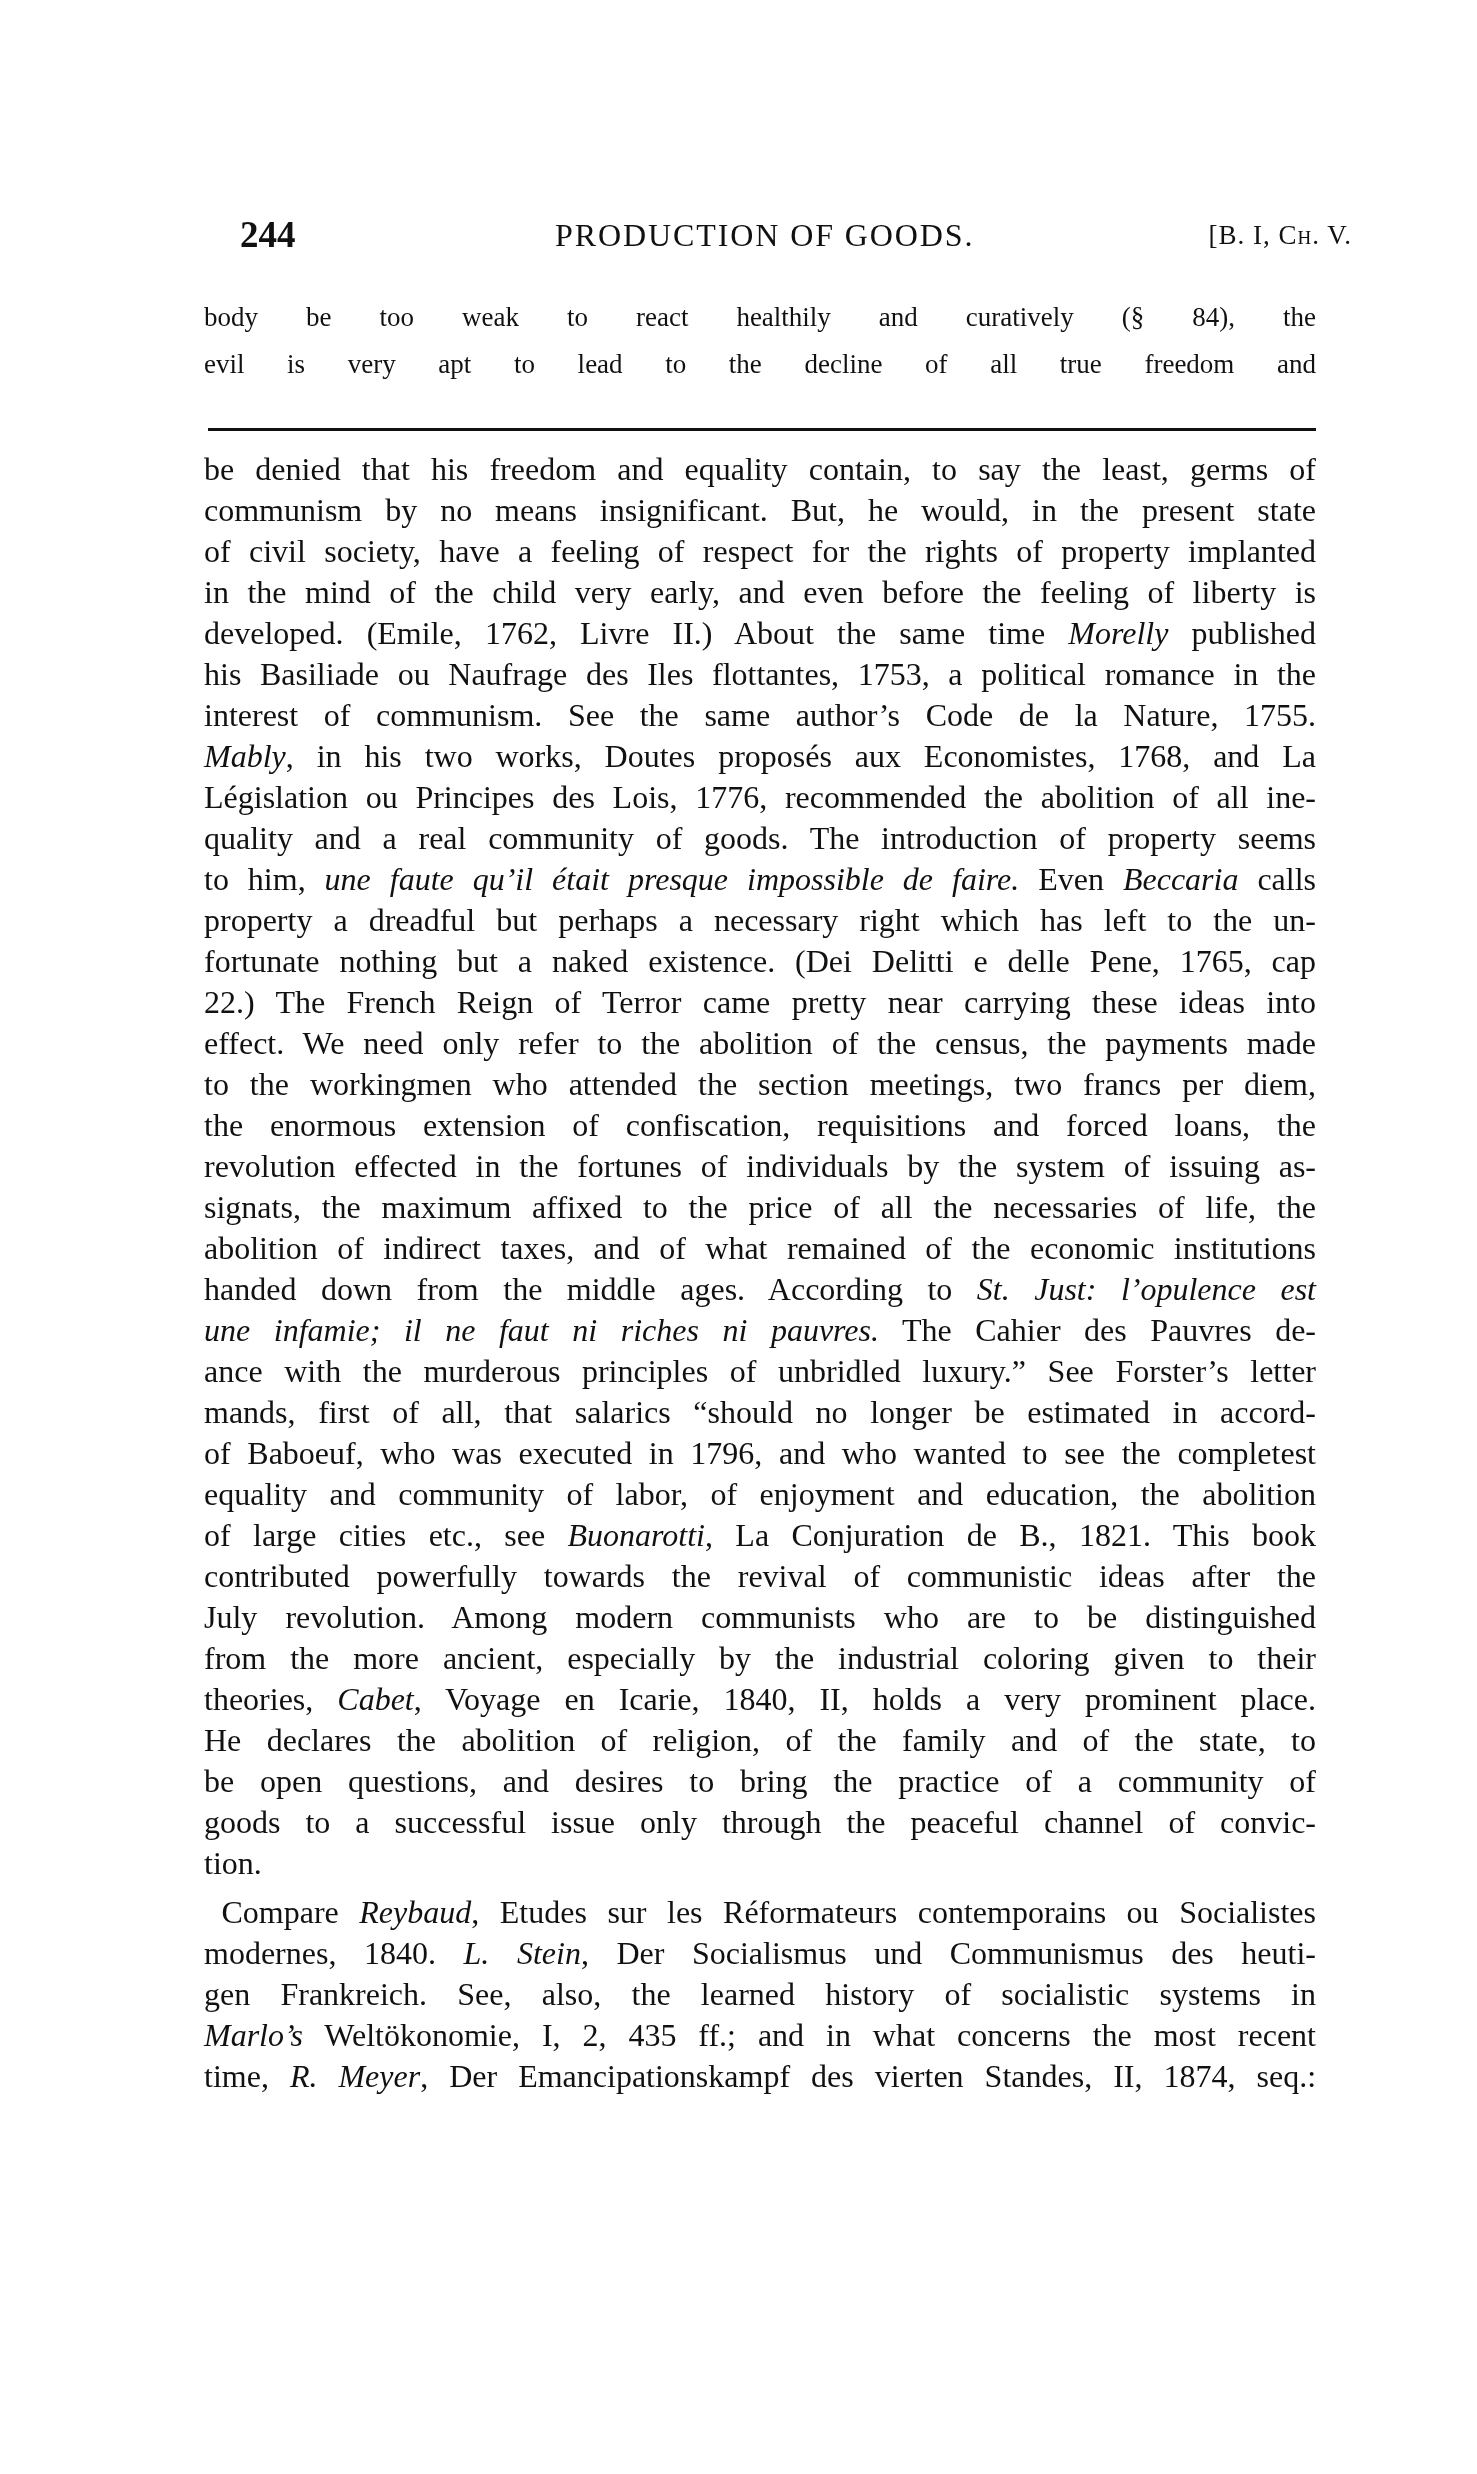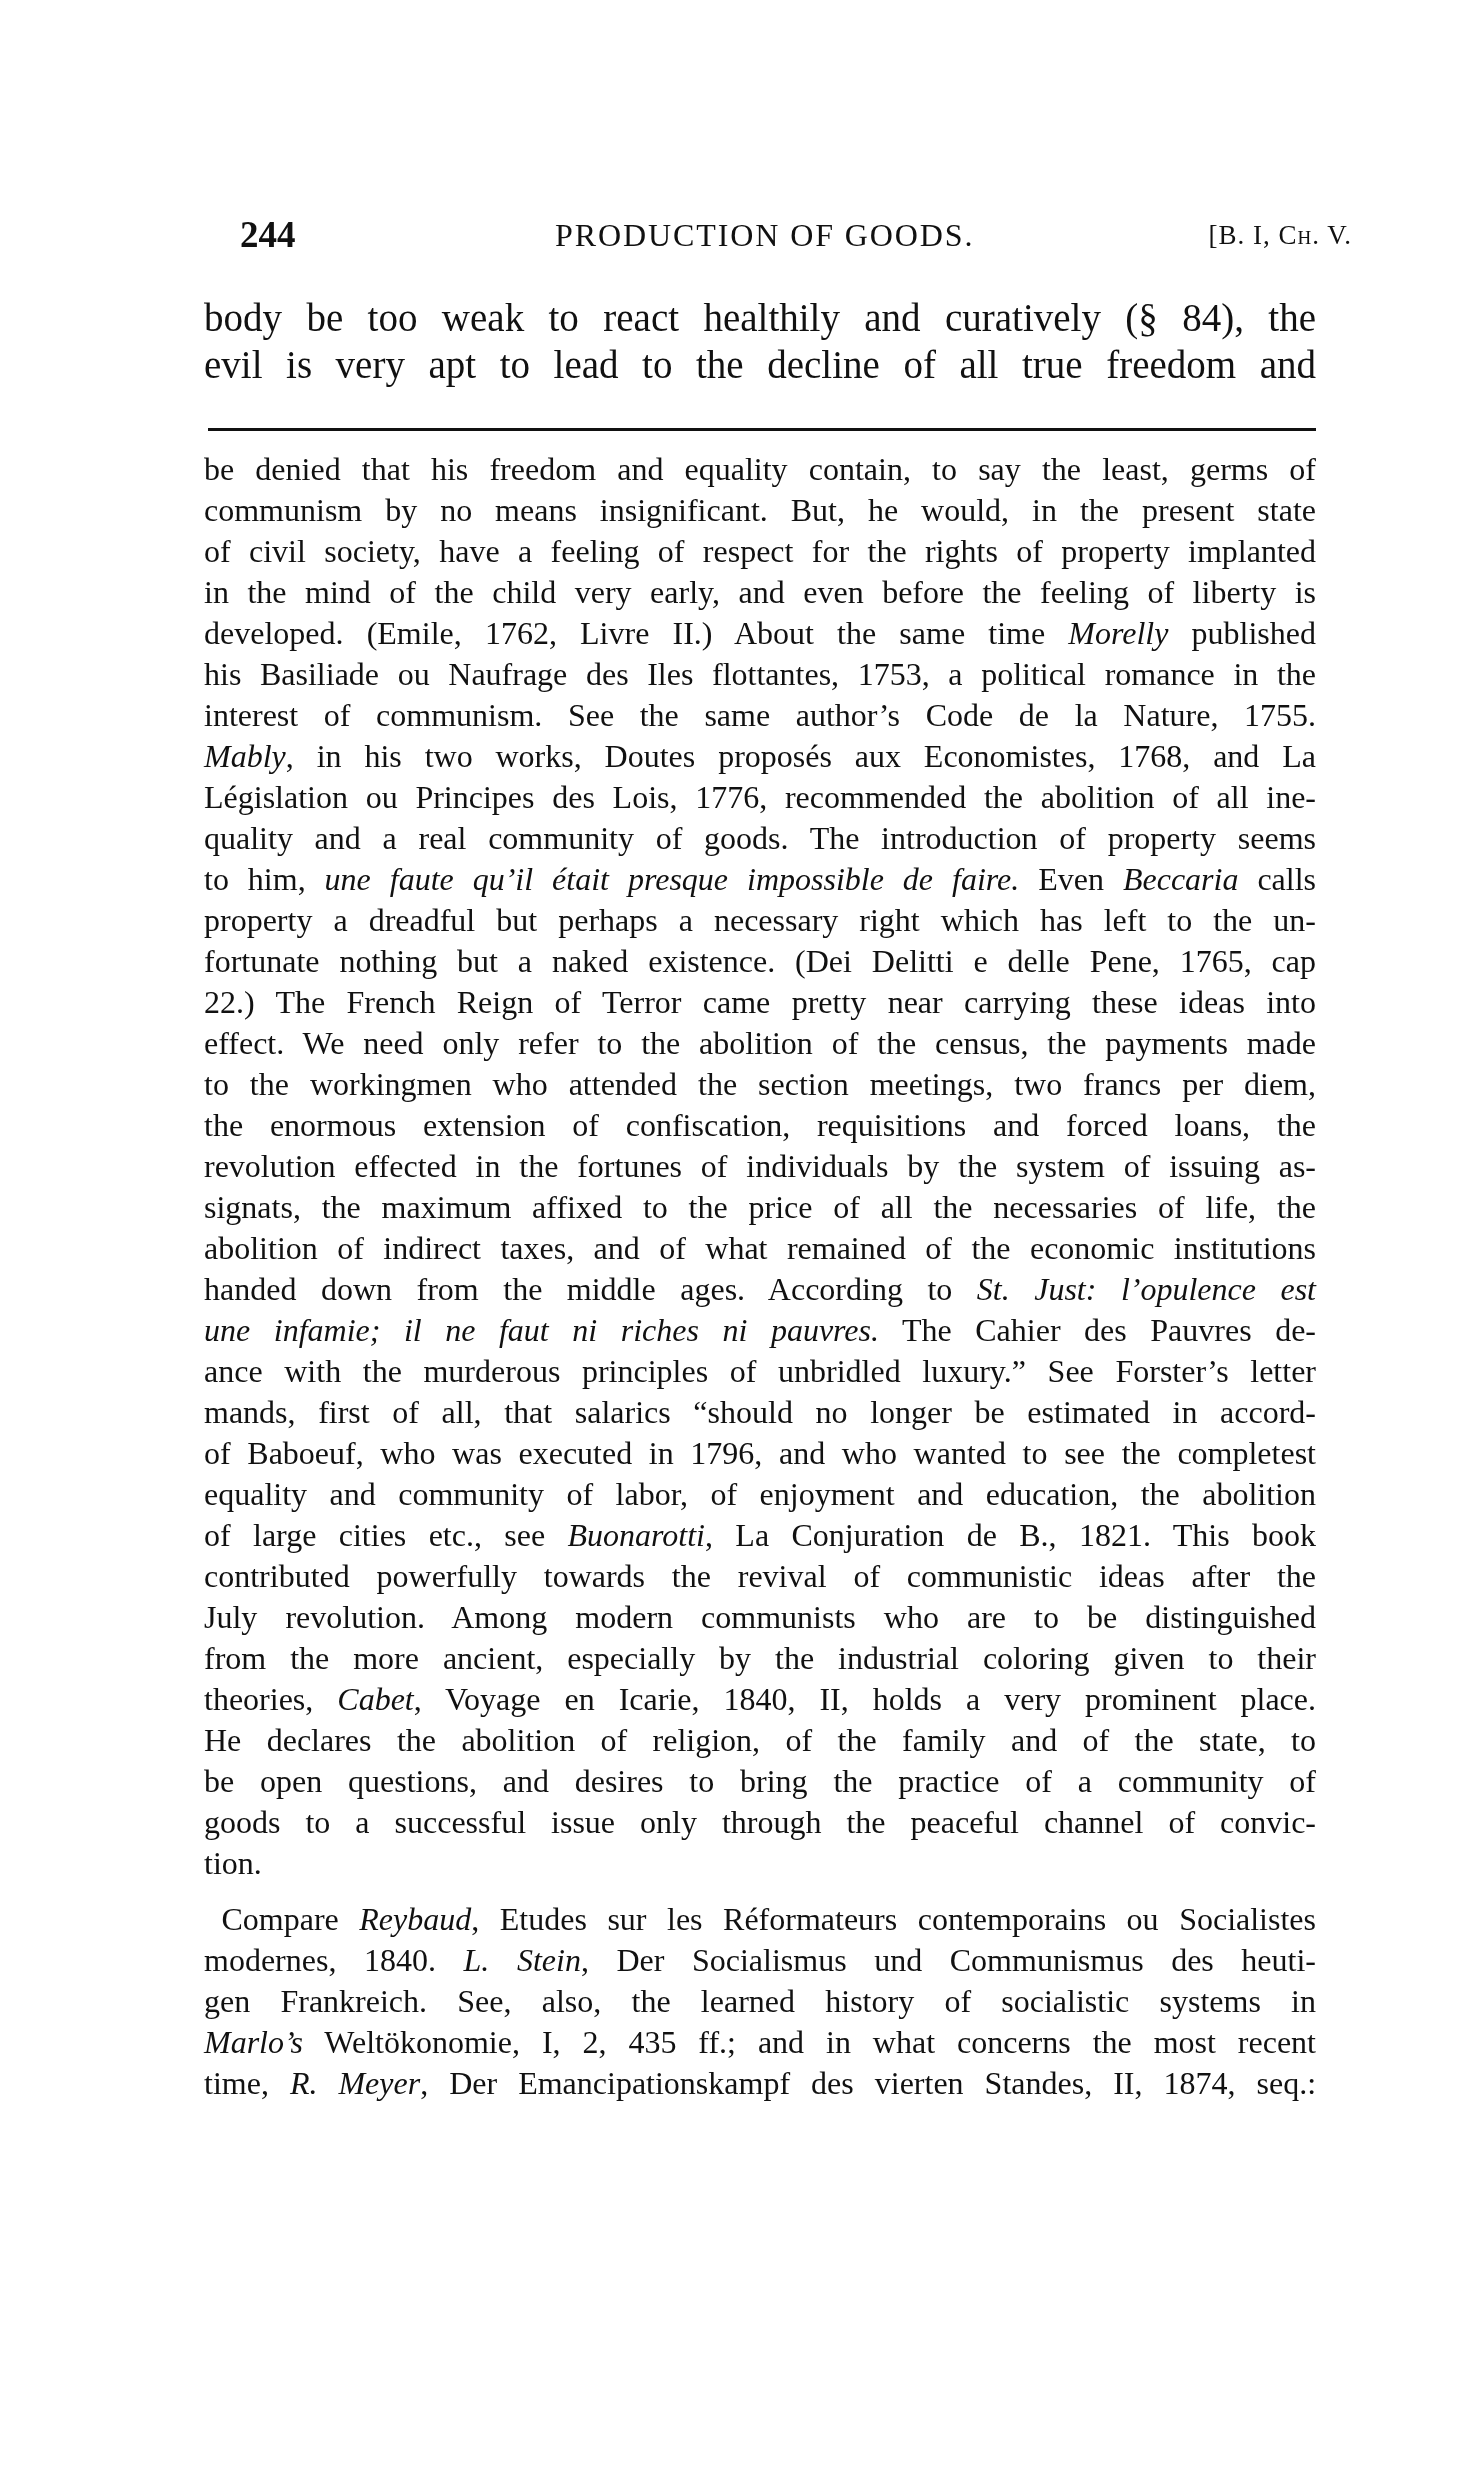--- a/index.html
+++ b/index.html
@@ -60,21 +60,21 @@
     }
     
     .body-text {
       position: absolute;
       top: 294px;
       left: 0;
       width: 1112px;
     }
     .body-line {
       display: block;
-      font-size: 39px;
+      font-size: 27px;
       line-height: 47px;
       height: 47px;
       white-space: nowrap;
       text-align: justify;
       text-align-last: justify;
     }
     
     .footnote-rule {
       position: absolute;
       top: 428px;
@@ -97,21 +97,21 @@
       height: 41px;
       white-space: nowrap;
       text-align: justify;
       text-align-last: justify;
     }
     .fn-line.last-of-para {
       text-align-last: left;
     }
     .fn-line.para-start {
       padding-left: 17.5px;
-      margin-top: 15px;
+      margin-top: 8px;
     }
     .fn-line .it {
       font-style: italic;
     }
   </style>
 </head>
 <body>
 
 <div class="page">
 

